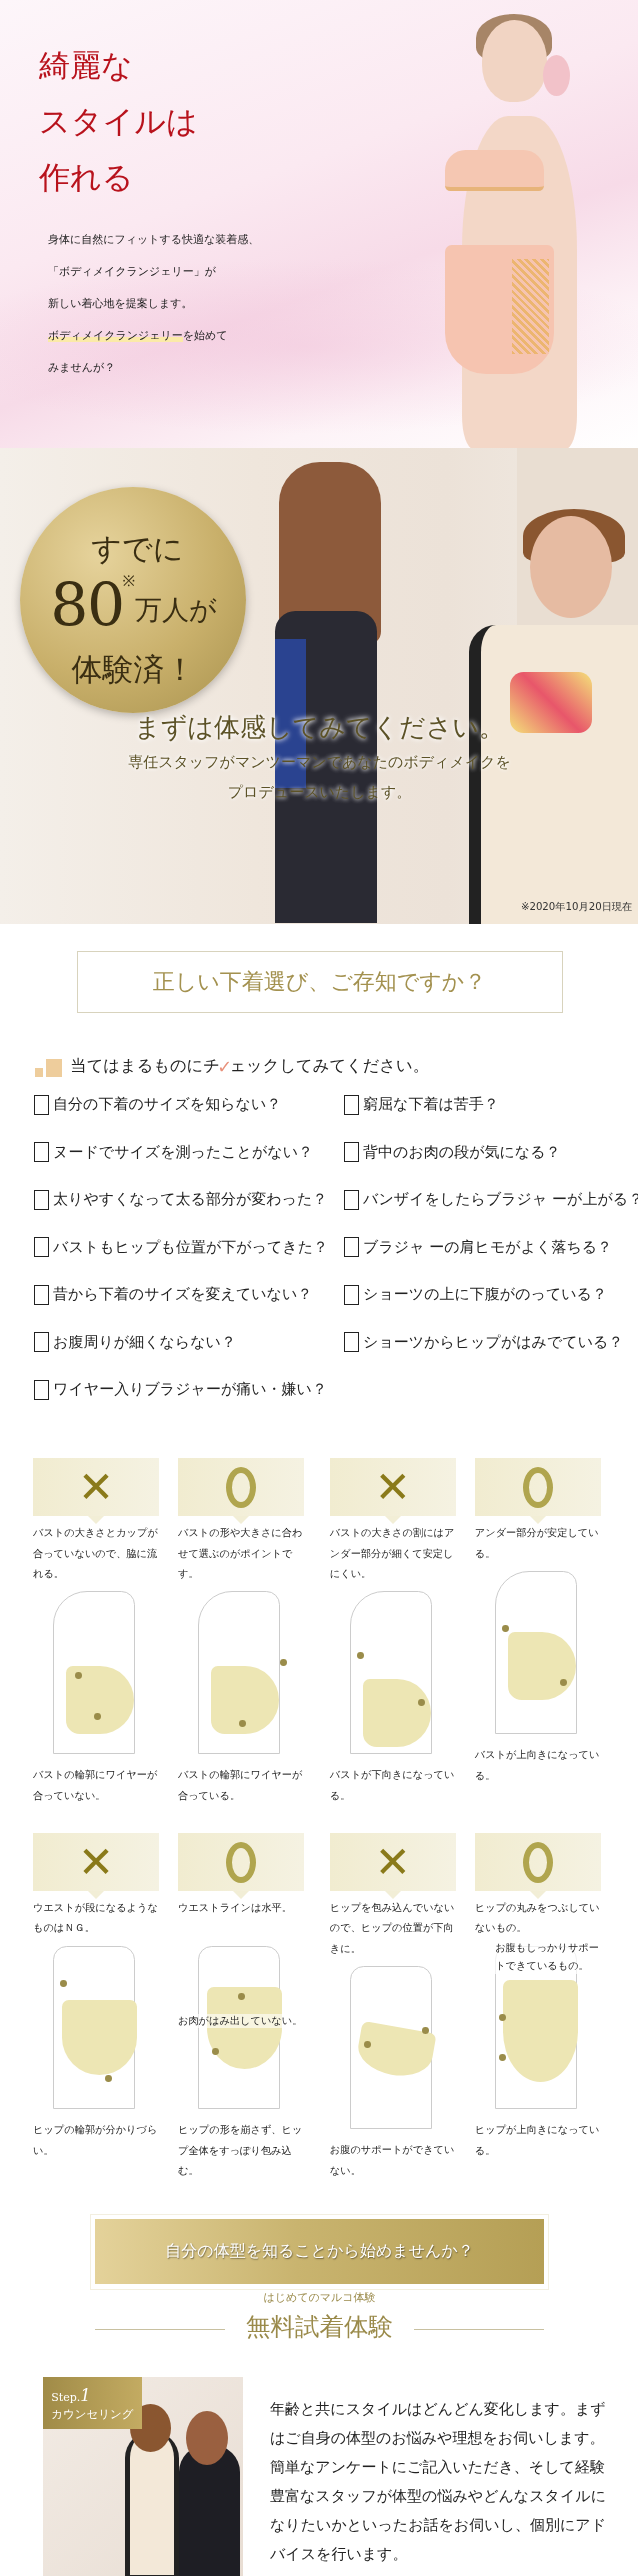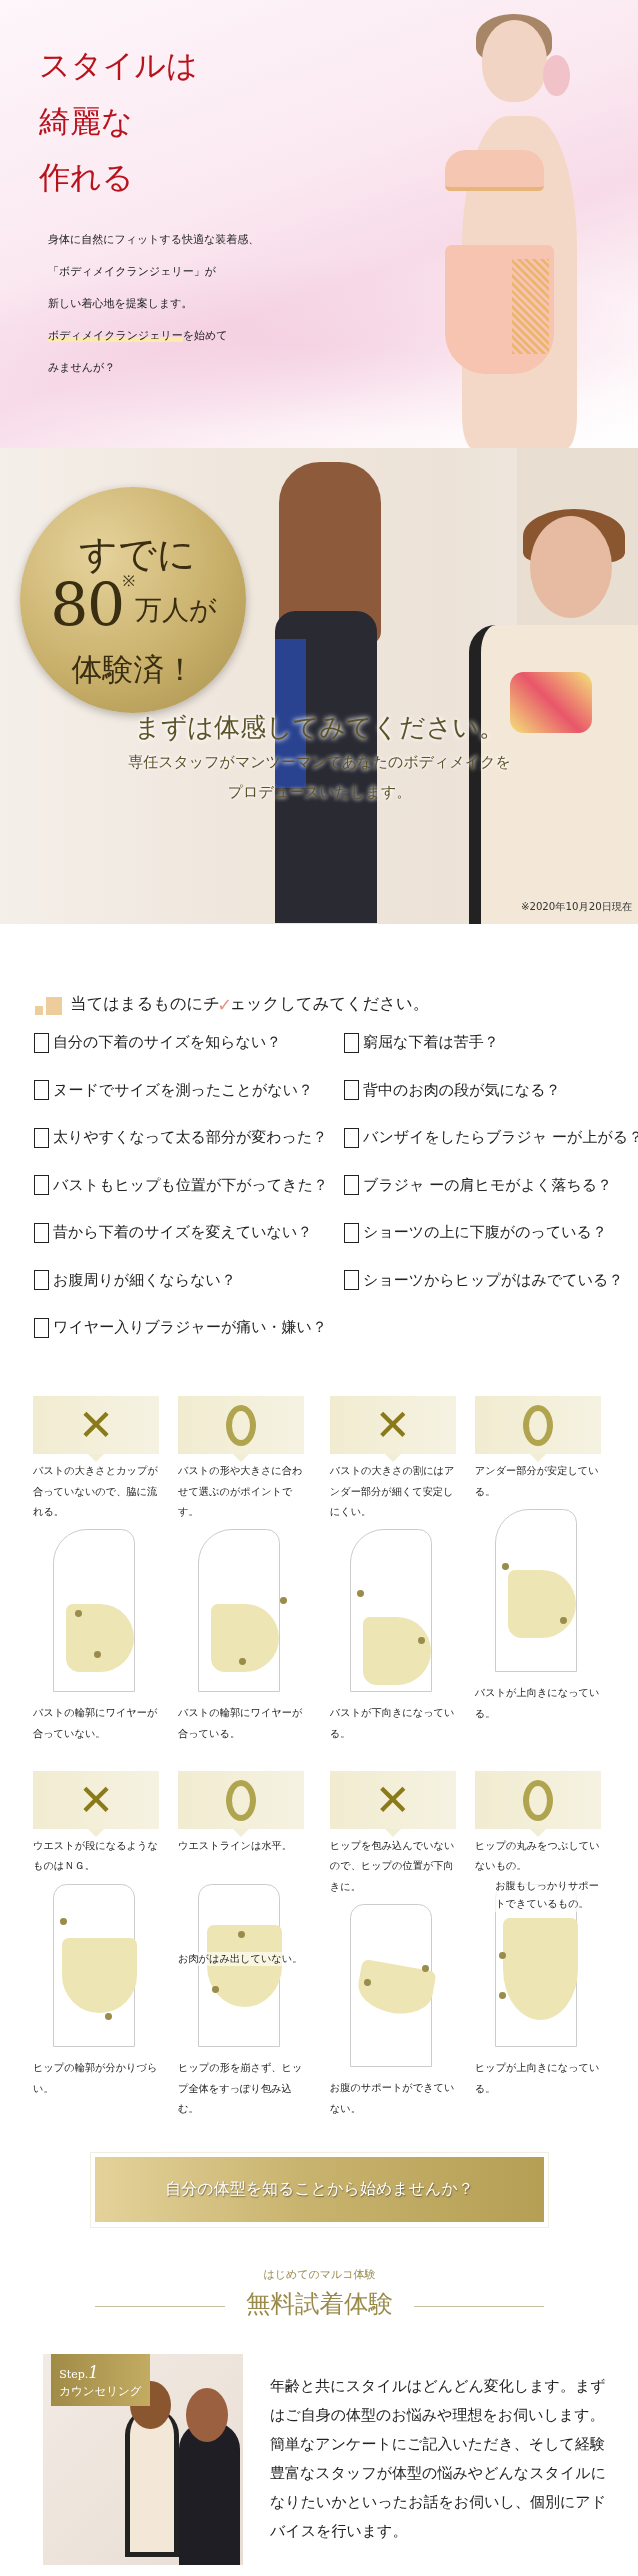--- a/index.html
+++ b/index.html
@@ -28,21 +28,21 @@
 .exp .woman1{position:absolute;left:265px;top:13.6px;width:122px;height:462px}
 .exp .woman1 .hair{position:absolute;left:13.6px;top:0;width:102px;height:183px;border-radius:41px 41px 13.6px 27px;background:#8d5a3b}
 .exp .woman1 .body{position:absolute;left:10.2px;top:149px;width:102px;height:312px;border-radius:20.4px 20.4px 0 0;background:#2a2a33}
 .exp .woman1 .lace{position:absolute;left:10.2px;top:177px;width:31px;height:149px;background:#2b4aa8;opacity:.8}
 .exp .woman2{position:absolute;left:469px;top:68px;width:170px;height:408px}
 .exp .woman2 .head{position:absolute;left:61px;top:0;width:82px;height:102px;border-radius:50%;background:#e6bba2}
 .exp .woman2 .hairs{position:absolute;left:54px;top:-6.8px;width:102px;height:54px;border-radius:50% 50% 20% 20%;background:#8a5630}
 .exp .woman2 .shirt{position:absolute;left:0;top:109px;width:170px;height:299px;border-radius:27px 0 0 0;background:#f3e8d8;border-left:12.2px solid #222}
 .exp .woman2 .bow{position:absolute;left:41px;top:156px;width:82px;height:61px;border-radius:13.6px;background:linear-gradient(45deg,#f4e27a,#e8566a,#f4e27a)}
 .badge{position:absolute;left:20.4px;top:39px;width:226px;height:226px;border-radius:50%;background:radial-gradient(circle at 35% 30%,#e6d39c,#c9b06b 55%,#a8924e 100%);box-shadow:0 2.7px 8.2px rgba(0,0,0,.25);text-align:center;color:#3a2e12}
-.badge .l1{position:absolute;top:42px;left:8px;right:0;font-size:38px}
+.badge .l1{position:absolute;top:42px;left:8px;right:0;font-size:30px}
 .badge .l2{position:absolute;top:83px;left:0;right:0;font-size:27px}
 .badge .l2 .num{font-size:60px;vertical-align:-6.8px;letter-spacing:-1.4px}
 .badge .l2 .ast{font-size:15px;vertical-align:33px;margin-left:-1.4px}
 .badge .l3{position:absolute;top:162px;left:0;right:0;font-size:31px}
 .exp-head{position:absolute;left:0;right:0;top:262px;text-align:center;font-size:26px;color:#5c5227;text-shadow:0 0 4.1px #fff,0 0 6.8px #fff}
 .exp-sub{position:absolute;left:0;right:0;top:299px;text-align:center;font-size:15px;line-height:30px;color:#5c5227;text-shadow:0 0 4.1px #fff,0 0 5.4px #fff}
 .exp-note{position:absolute;right:6.8px;top:452px;font-size:10.2px;color:#333}
 
 
 .check{padding:27px 0 0}
@@ -71,47 +71,47 @@
 .dfig .dot{position:absolute;width:6.8px;height:6.8px;border-radius:50%;background:#9a8c4a}
 .dfig2 .body{border-radius:13.6px 13.6px 0 0}
 .dfig2 .garment{left:28.5px;top:61px;width:75px;height:75px;border-radius:6.8px 6.8px 50% 50%}
 .dbottom{font-size:10.2px;line-height:20.4px;color:#222;margin-top:4.1px}
 
 
 .cta-wrap{margin:33px auto 0;width:459px;padding:4.1px;border:0.7px solid #f3efe0}
 .cta{height:65px;background:linear-gradient(90deg,#e4d29a 0%,#c9b46f 45%,#b59f55 100%);display:flex;align-items:center;justify-content:center;font-size:16px;color:#fff;text-shadow:0.7px 0.7px 1.4px rgba(0,0,0,.5)}
 
 
-.trial-head{text-align:center;margin-top:39px;position:relative}
+.trial-head{text-align:center;position:relative}
 .trial-pre{font-size:11px;color:#9a8a4a}
 .trial-title{font-size:24.5px;color:#9a8a4a;margin-top:5.4px}
 .trial-head .rl{position:absolute;top:39px;width:130px;height:0.7px;background:#c8c0a0}
 .trial-head .rl.l{left:95px}.trial-head .rl.r{right:95px}
 
 .steps{margin-top:34px;padding:0 0 41px 43px}
 .step{display:flex;align-items:center;margin-bottom:28.5px}
 .step-img{width:200px;height:211px;position:relative;overflow:hidden;background:linear-gradient(135deg,#f2ebe4,#e8ddd3);flex-shrink:0}
-.step-img .lbl{position:absolute;left:8px;top:0;padding:9.5px 8.2px 6.8px;background:linear-gradient(90deg,#a08b47,#c3ab62);color:#fff;min-width:73px}
+.step-img .lbl{position:absolute;left:0;top:0;padding:9.5px 8.2px 6.8px;background:linear-gradient(90deg,#a08b47,#c3ab62);color:#fff;min-width:73px}
 .step-img .lbl .s{font-size:11px}
 .step-img .lbl .s b{font-size:16.3px;font-weight:normal;font-style:italic}
 .step-img .lbl .n{font-size:11.5px;margin-top:1.4px;white-space:nowrap}
 .step-img .p1{position:absolute;left:82px;top:54px;width:54px;height:149px;border-radius:27px 27px 0 0;background:#f3e8d8;border:5.4px solid #222;border-top:none}
 .step-img .p1h{position:absolute;left:87px;top:27px;width:41px;height:48px;border-radius:50%;background:#8a5630}
 .step-img .p2{position:absolute;left:136px;top:68px;width:61px;height:143px;border-radius:27px 27px 0 0;background:#1e1e24}
 .step-img .p2h{position:absolute;left:143px;top:34px;width:42px;height:54px;border-radius:50%;background:#9a6040}
 .step-text{margin-left:27px;width:340px;font-size:15px;line-height:29px;color:#222;white-space:pre-line}
 </style>
 </head>
 <body>
 
 <section class="hero">
   <div class="swoosh"></div>
   <h1 class="hero-title">
+    <span>綺麗な</span>
     <span>スタイルは</span>
-    <span>綺麗な</span>
     <span>作れる</span>
   </h1>
   <div class="hero-body">
     <div>身体に自然にフィットする快適な装着感、</div>
     <div>「ボディメイクランジェリー」が</div>
     <div>新しい着心地を提案します。</div>
     <div><span class="hl">ボディメイクランジェリー</span><span>を始めて</span></div>
     <div>みませんが？</div>
   </div>
   <div class="model">
@@ -145,20 +145,21 @@
   </div>
   <div class="exp-head serif">まずは体感してみてください。</div>
   <div class="exp-sub serif">
     <div>専任スタッフがマンツーマンであなたのボディメイクを</div>
     <div>プロデュースいたします。</div>
   </div>
   <div class="exp-note">※2020年10月20日現在</div>
 </section>
 
 <section class="check">
+  <div class="q-box serif">正しい下着選び、ご存知ですか？</div>
   <div class="check-head serif">
     <span class="sq1"></span>
     <span class="sq2"></span>
     <span>当てはまるものにチ</span>
       <span class="tick">✓</span>
       <span>ェックしてみてください。</span>
   </div>
   <div class="check-grid serif">
     <label class="check-item">
         <span class="cbox"></span>

